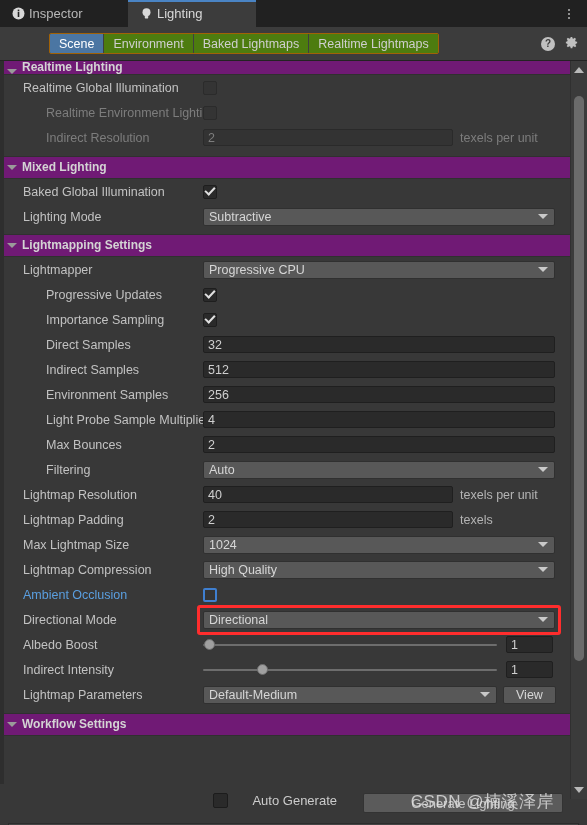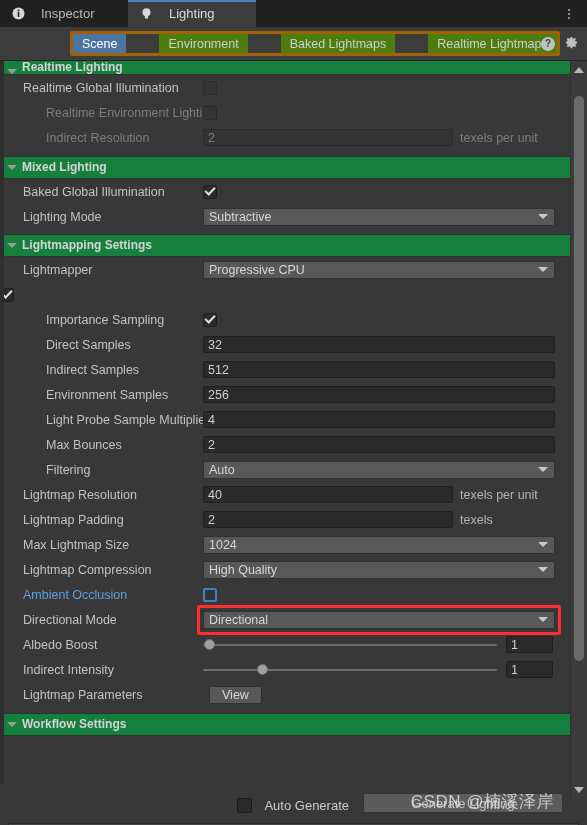--- a/index.html
+++ b/index.html
@@ -28,21 +28,21 @@
   .tabbar {
     position: relative;
     height: 27px;
     background: #212121;
     display: flex;
     align-items: stretch;
   }
   .wtab {
     display: flex;
     align-items: center;
-    gap: 16px;
+    gap: 4px;
     padding: 0 16px 0 12px;
     font-size: 13px;
     color: #b8b8b8;
     position: relative;
     min-width: 100px;
   }
   .wtab.active {
     background: #3c3c3c;
     color: #d8d8d8;
     box-shadow: inset 0 2px 0 0 #4a84c4;
@@ -66,26 +66,25 @@
   .toolbar {
     height: 33px;
     background: #3c3c3c;
     display: flex;
     align-items: center;
     position: relative;
     border-bottom: 1px solid #232323;
   }
   .segs {
     display: flex;
-    margin-left: 70px;
+    margin-left: 49px;
     height: 19px;
     border-radius: 2px;
     overflow: hidden;
-    border: 3px solid #a16207;
-    gap: 32px;
+    border: 1px solid #a16207;
   }
   .seg {
     display: flex; align-items: center; justify-content: center;
     padding: 0 9px;
     font-size: 12.5px;
     color: #cfcfcf;
     background: #4d7c0f;
     border-right: 1px solid #3f3f3f;
     white-space: nowrap;
   }
@@ -119,21 +118,21 @@
     overflow: hidden;
   }
   .content {
     position: absolute;
     top: 0; left: 0;
     width: 570px;
   }
 
   
   .foldout {
-    background: #15803d;
+    background: #701a75;
     border-top: 1px solid #303030;
     border-bottom: 1px solid #303030;
     height: 21px;
     display: flex;
     align-items: center;
     padding-left: 7px;
     font-weight: bold;
     font-size: 12px;
     color: #d4d4d4;
   }
@@ -340,22 +339,22 @@
     width: 587px;
     height: 41px;
     background: #383838;
     z-index: 15;
   }
   .bottom-inner {
     position: absolute;
     right: 24px;
     top: 9px;
     display: flex;
-    align-items: flex-end;
-    gap: 4px;
+    align-items: flex-start;
+    gap: 16px;
   }
   .autogen-cb {
     width: 15px; height: 15px;
     background: #2a2a2a;
     border: 1px solid #1c1c1c;
     border-radius: 2px;
     box-sizing: border-box;
     margin-right: 8px;
   }
   .autogen-lbl { font-size: 13px; color: #cccccc; margin-right: 10px; }
@@ -526,20 +525,21 @@
         <div class="label">Lightmapper</div>
         <div class="ctl">
           <div class="dd">
             <span>Progressive CPU</span>
             <span class="arrow"></span>
           </div>
         </div>
       </div>
 
       <div class="row">
+        <div class="label indent">Progressive Updates</div>
         <div class="ctl">
             <div class="cb checked"></div>
           </div>
       </div>
 
       <div class="row">
         <div class="label indent">Importance Sampling</div>
         <div class="ctl">
             <div class="cb checked"></div>
           </div>
@@ -661,20 +661,24 @@
             <div class="track"></div>
             <div class="knob" id="knob-indirect" style="left: calc(20% - 5px);"></div>
           </div>
           <div class="numbox">1</div>
         </div>
       </div>
 
       <div class="row">
         <div class="label">Lightmap Parameters</div>
         <div class="ctl">
+          <div class="dd narrow">
+            <span>Default-Medium</span>
+            <span class="arrow"></span>
+          </div>
           <div class="btn">View</div>
         </div>
       </div>
 
       <div style="height:6px"></div>
 
       <div class="foldout">
         <span class="tri"></span>
         <span class="lbl">Workflow Settings</span>
       </div>

